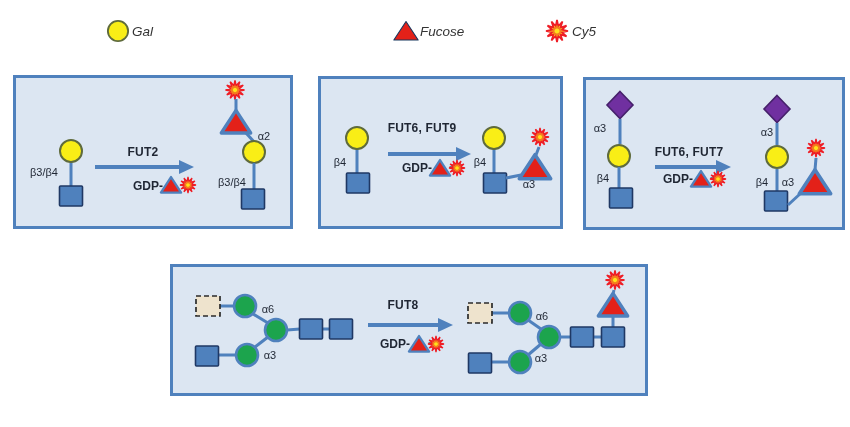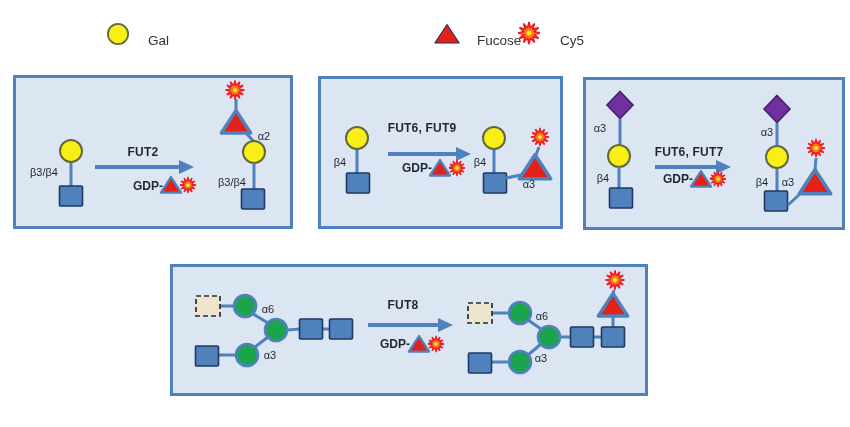--- a/index.html
+++ b/index.html
@@ -4,21 +4,21 @@
 <title>Diagram</title>
 <style>
   html,body{margin:0;padding:0;}
   body{
     width:850px;height:427px;position:relative;
     background:var(--page_bg,#fff);
     font-family:"Liberation Sans",sans-serif;
     overflow:hidden;
   }
   .legend{position:absolute;left:0;top:14px;width:850px;height:34px;}
-  .legend-item{position:absolute;top:0;height:34px;display:flex;align-items:flex-end;gap:16px;}
+  .legend-item{position:absolute;top:0;height:34px;display:flex;align-items:center;gap:0;font-style:italic;}
   .legend-item span{font-size:13.5px;color:var(--legend_text,#333);}
   .panel{position:absolute;display:block;}
   .panel text{font-family:"Liberation Sans",sans-serif;fill:var(--label_color,#222);}
   .linkage{font-size:11px;}
   .enzyme{font-size:12px;font-weight:600;letter-spacing:.2px;}
   .donor-t{font-size:12px;font-weight:700;}
   .lnk{stroke:var(--line,#4f81bd);stroke-width:3;fill:none;}
   .arrow-line{stroke:var(--arrow,#4f81bd);stroke-width:4;fill:none;}
   .arrow-head{fill:var(--arrow,#4f81bd);}
   #defs{position:absolute;width:0;height:0;}
@@ -59,27 +59,27 @@
   </defs>
 </svg>
 
 <div class="legend">
   <div class="legend-item" style="left:104px">
     <svg width="28" height="28" viewBox="-14 -14 28 28">
         <use href="#sym-gal" transform="scale(0.92)"></use>
       </svg>
     <span>Gal</span>
   </div>
-  <div class="legend-item" style="left:433px">
+  <div class="legend-item" style="left:392px">
     <svg width="28" height="28" viewBox="-14 -14 28 28">
         <use href="#sym-fucose" transform="scale(0.9)"></use>
       </svg>
     <span>Fucose</span>
   </div>
-  <div class="legend-item" style="left:514px">
+  <div class="legend-item" style="left:542px">
     <svg width="30" height="30" viewBox="-15 -15 30 30">
         <use href="#sym-cy5" transform="scale(1.1)"></use>
       </svg>
     <span>Cy5</span>
   </div>
 </div>
 
 <svg class="panel" style="left:13px;top:75px" width="280" height="154" viewBox="0 0 280 154">
   <rect x="1.5" y="1.5" width="277" height="151" fill="var(--panel_bg)" stroke="var(--panel_border)" stroke-width="3"></rect>
 

